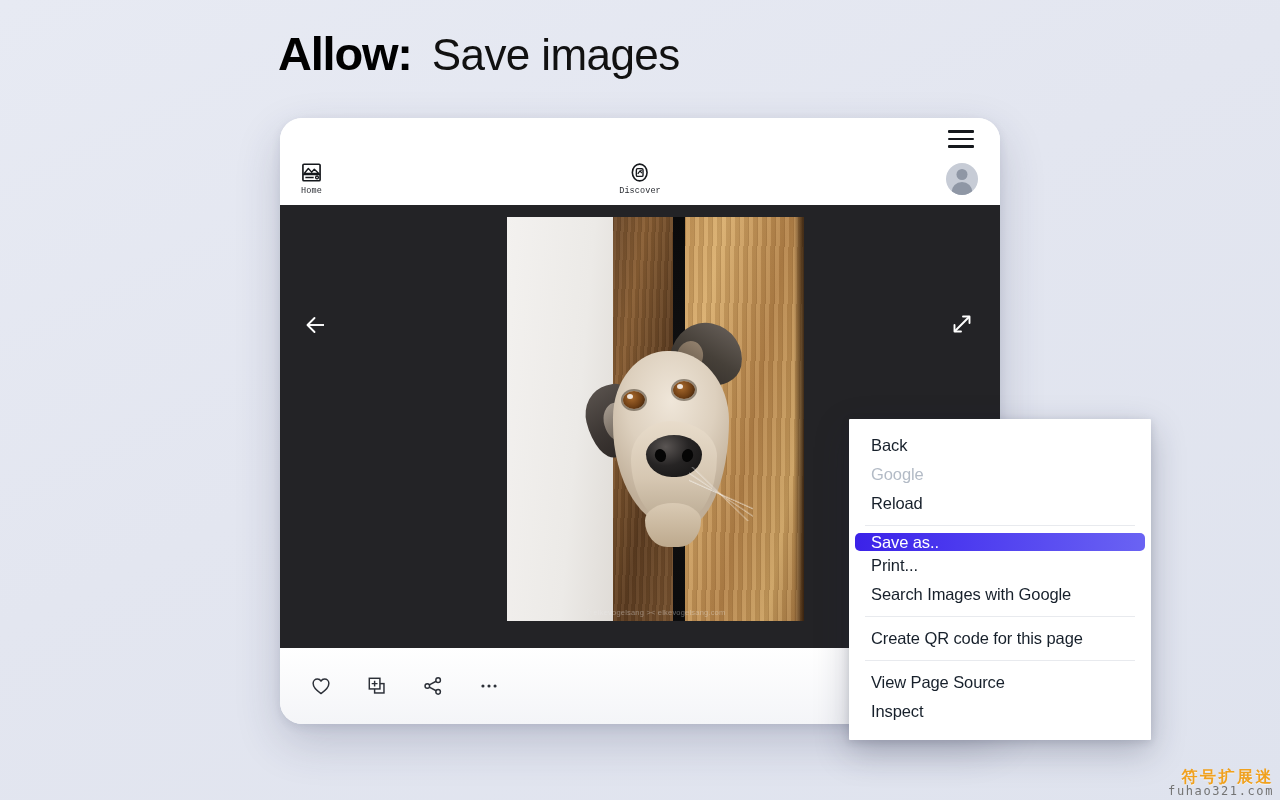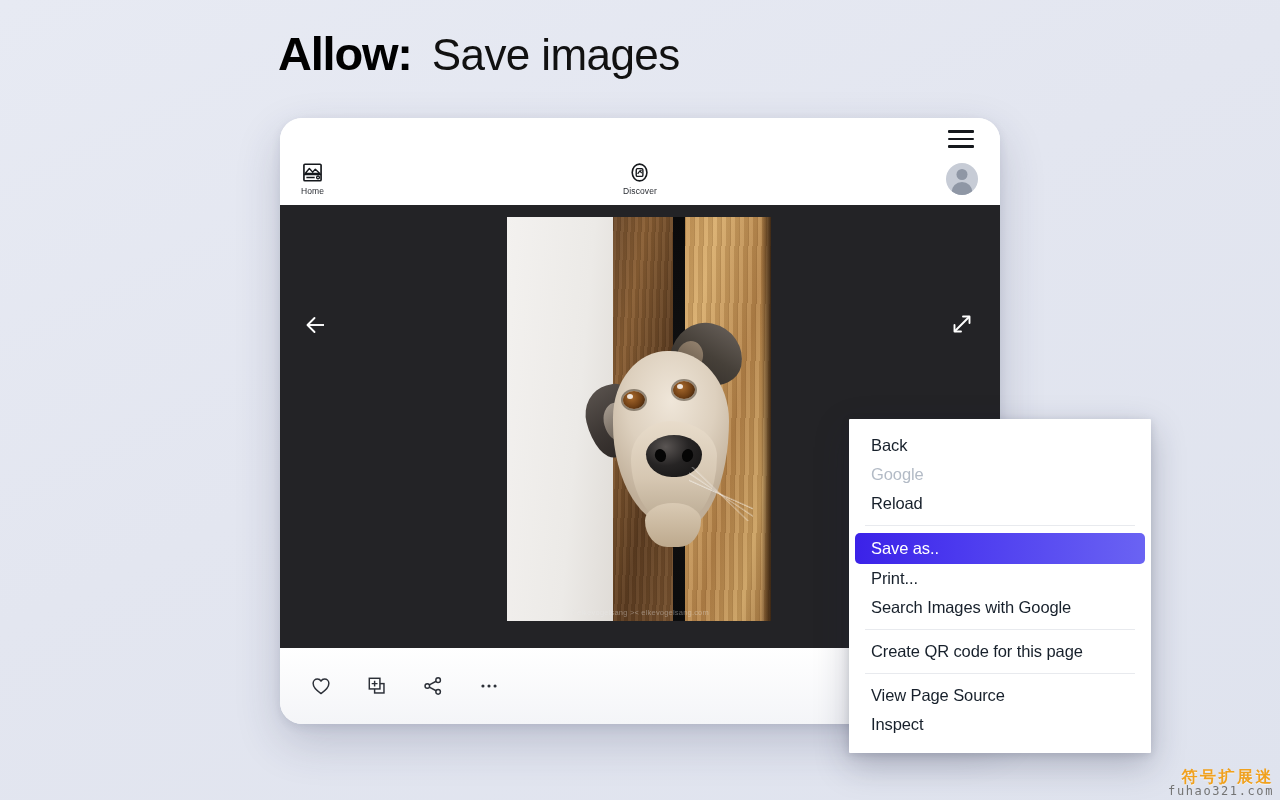--- a/index.html
+++ b/index.html
@@ -84,20 +84,21 @@
     align-items: center;
     gap: 3px;
     cursor: pointer;
   }
   .nav-home { left: 21px; }
   .nav-discover { left: 50%; transform: translateX(-50%); }
   .nav-label {
     font-size: 8.5px;
     color: #2a2d33;
     letter-spacing: 0.1px;
+    font-family: Liberation Mono, monospace;
   }
   .nav-icon {
     width: 21px;
     height: 21px;
     display: block;
   }
   .avatar {
     position: absolute;
     right: 22px;
     top: 45px;
@@ -145,20 +146,21 @@
   .viewer-expand { right: 26px; top: 107px; }
 
   .photo {
     position: absolute;
     left: 227px;
     top: 12px;
     width: 264px;
     height: 404px;
     overflow: hidden;
     background: #3b2f22;
+    padding-left: 33px;
   }
   
   .ph-wall {
     position: absolute;
     left: 0; top: 0; bottom: 0; width: 112px;
     background: linear-gradient(95deg, #f3f1ef 0%, #eceae7 60%, #dedad5 100%);
   }
   .ph-wood-dark {
     position: absolute;
     left: 106px; top: 0; bottom: 0; width: 63px;
@@ -312,21 +314,21 @@
     font-size: 16.5px;
     color: #17202b;
     border-radius: 5px;
     cursor: default;
     letter-spacing: -0.1px;
   }
   .ctx-item.disabled { color: #b3bbc6; }
   .ctx-item.highlight {
     background: linear-gradient(90deg, #3b22e8 0%, #4b39ef 35%, #6a63f3 100%);
     color: #ffffff;
-    height: 31px;
+    height: 18px;
   }
   .ctx-sep {
     height: 1px;
     background: #e8eaee;
     margin: 7px 16px;
   }
 
   
   .corner-wm {
     position: absolute;

